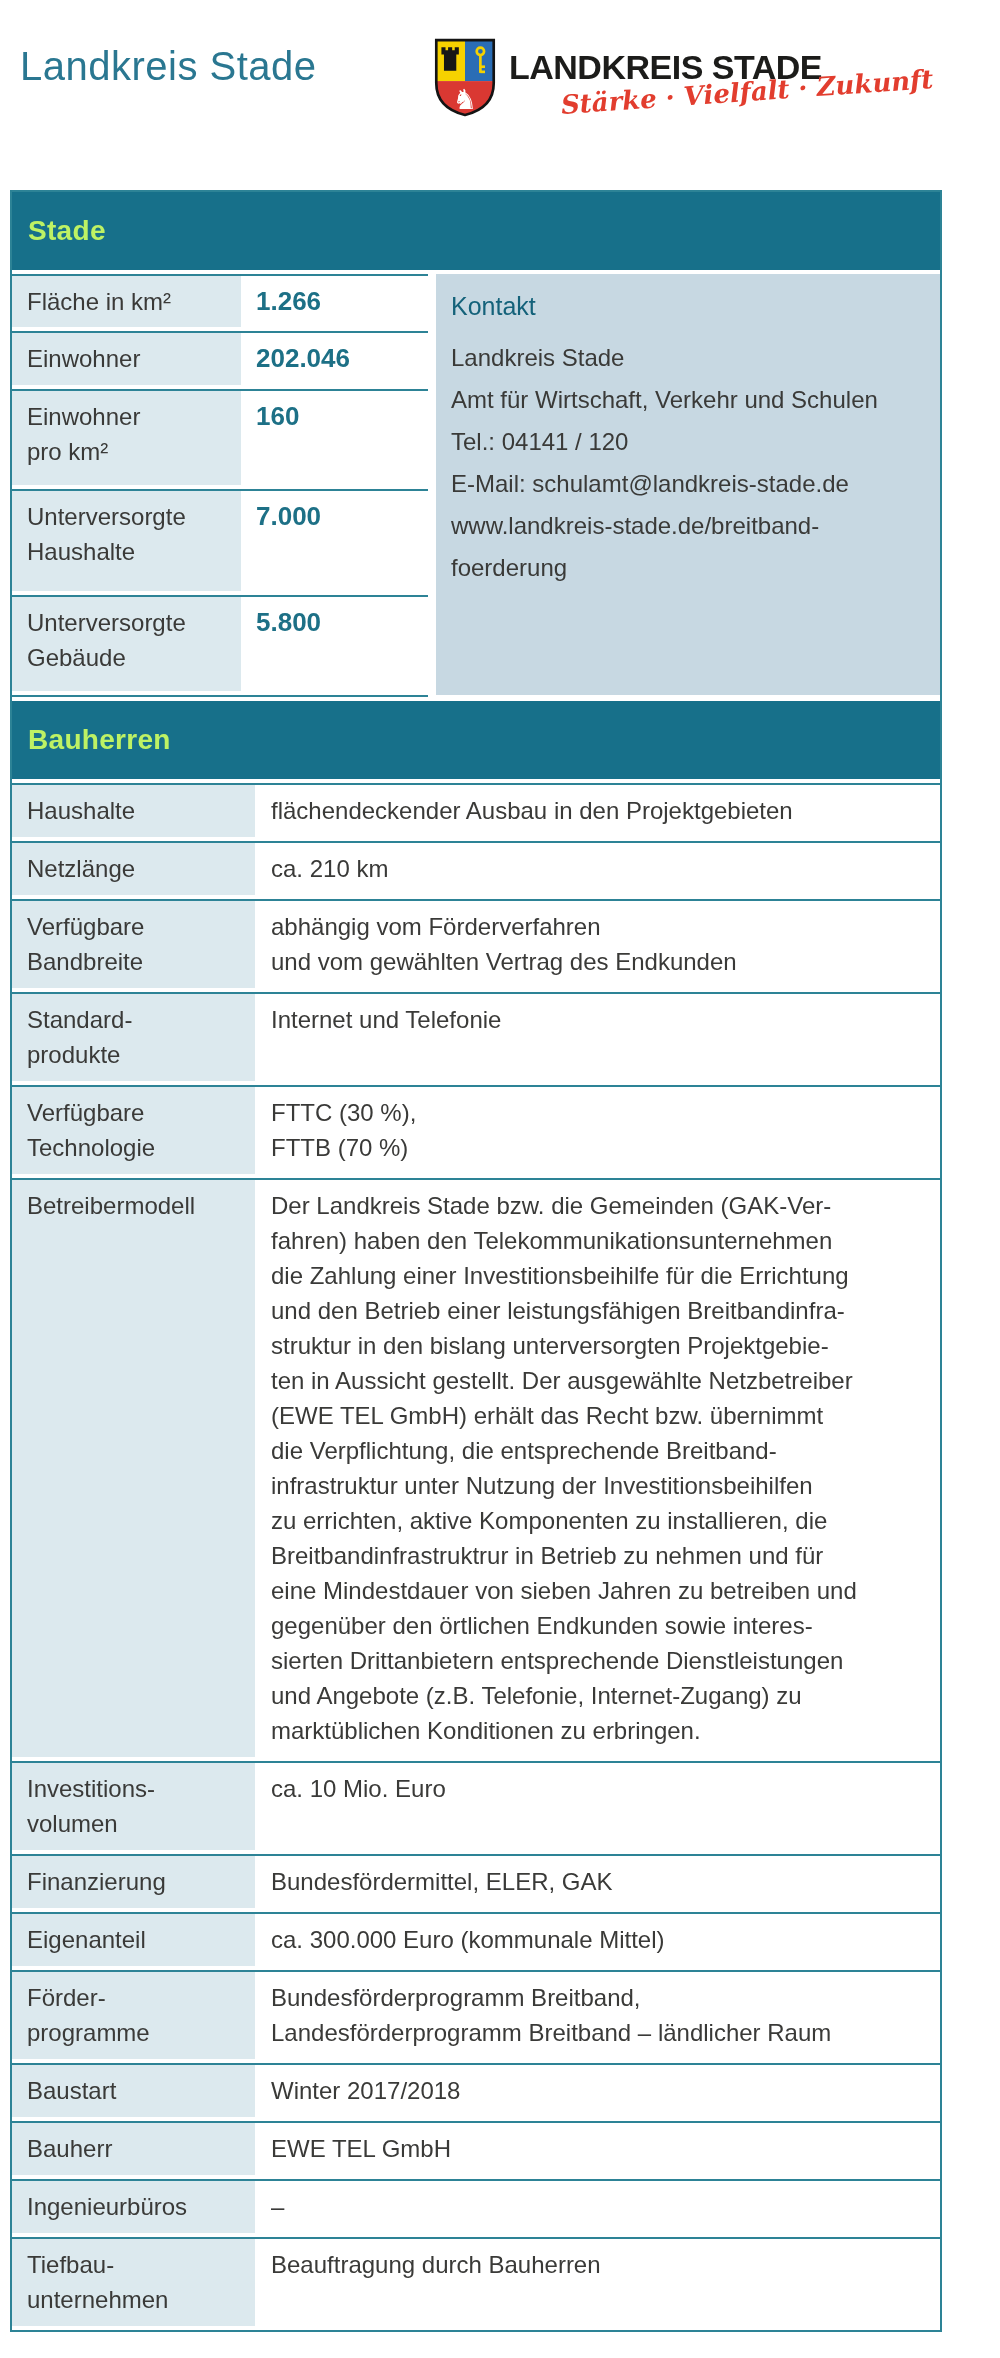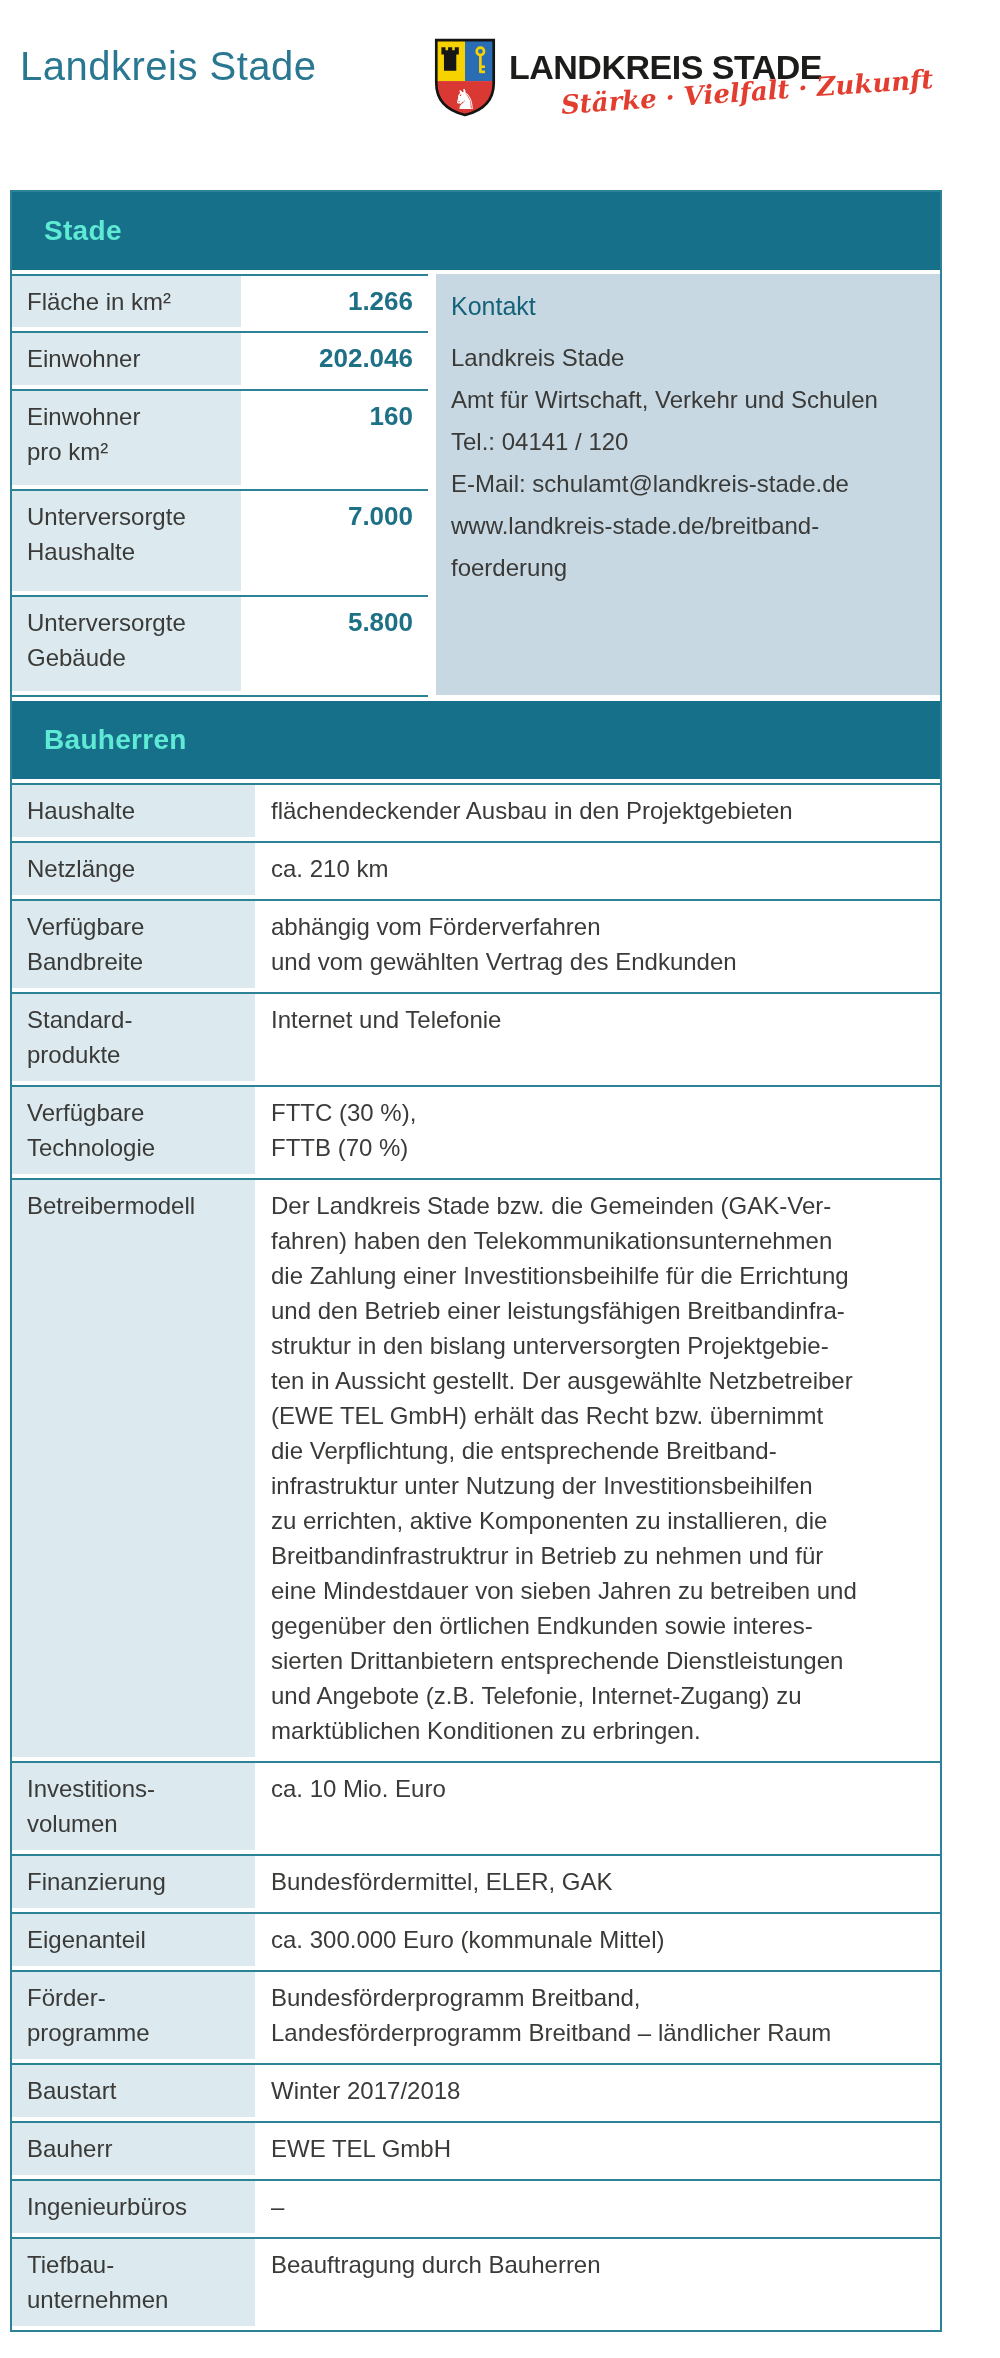--- a/index.html
+++ b/index.html
@@ -27,36 +27,36 @@
   .crest{width:62px;height:80px;flex:0 0 auto;}
   .logo-name{font-size:34px;font-weight:bold;color:#1c1c1a;letter-spacing:-.5px;line-height:1;margin-top:12px;}
   .logo-tagline{
     font-family:"DejaVu Serif",serif;font-style:italic;font-weight:bold;
     color:var(--logo-red);font-size:26px;line-height:1;
     transform:rotate(-4deg);transform-origin:left center;
     margin:8px 0 0 52px;white-space:nowrap;}
 
   
   .sheet{margin:0 10px;border:2px solid var(--sep);background:#fff;}
-  .bar{height:78px;background:var(--teal);color:#5eead4;display:flex;align-items:center;
-    padding-left:32px;font-size:28px;font-weight:bold;letter-spacing:.3px;}
+  .bar{height:78px;background:var(--teal);color:#bef264;display:flex;align-items:center;
+    padding-left:16px;font-size:28px;font-weight:bold;letter-spacing:.3px;}
 
   
   .top-flex{display:flex;align-items:stretch;}
   .stats-col{width:416px;display:flex;flex-direction:column;
     padding-bottom:4px;border-bottom:2px solid var(--sep);margin-bottom:4px;box-sizing:border-box;}
   .srow{display:flex;border-top:2px solid var(--sep);margin-top:4px;}
   .srow:nth-of-type(1){min-height:46px;}
   .srow:nth-of-type(2){min-height:52px;}
   .srow:nth-of-type(3){min-height:94px;}
   .srow:nth-of-type(4){min-height:100px;}
   .srow:nth-of-type(5){min-height:94px;}
   .sl{width:229px;box-sizing:border-box;background:var(--lbg);
     padding:8px 6px 8px 15px;white-space:pre-line;font-size:24px;line-height:35px;}
-  .sv{width:187px;box-sizing:border-box;text-align:right;
+  .sv{width:187px;box-sizing:border-box;text-align:left;
     padding:8px 15px 8px 15px;color:var(--num);font-weight:bold;font-size:26px;line-height:35px;}
 
   .kontakt{flex:1;margin:4px 0 6px 8px;background:var(--kbg);
     padding:16px 10px 0 15px;box-sizing:border-box;}
   .kontakt-heading{color:#14627a;font-weight:normal;font-size:25px;margin:2px 0 16px;}
   .kontakt-lines{font-size:24px;line-height:42px;white-space:pre-line;}
 
   
   .kp-table{display:flex;flex-direction:column;padding-bottom:4px;}
   .krow{display:flex;border-top:2px solid var(--sep);margin-top:4px;}

